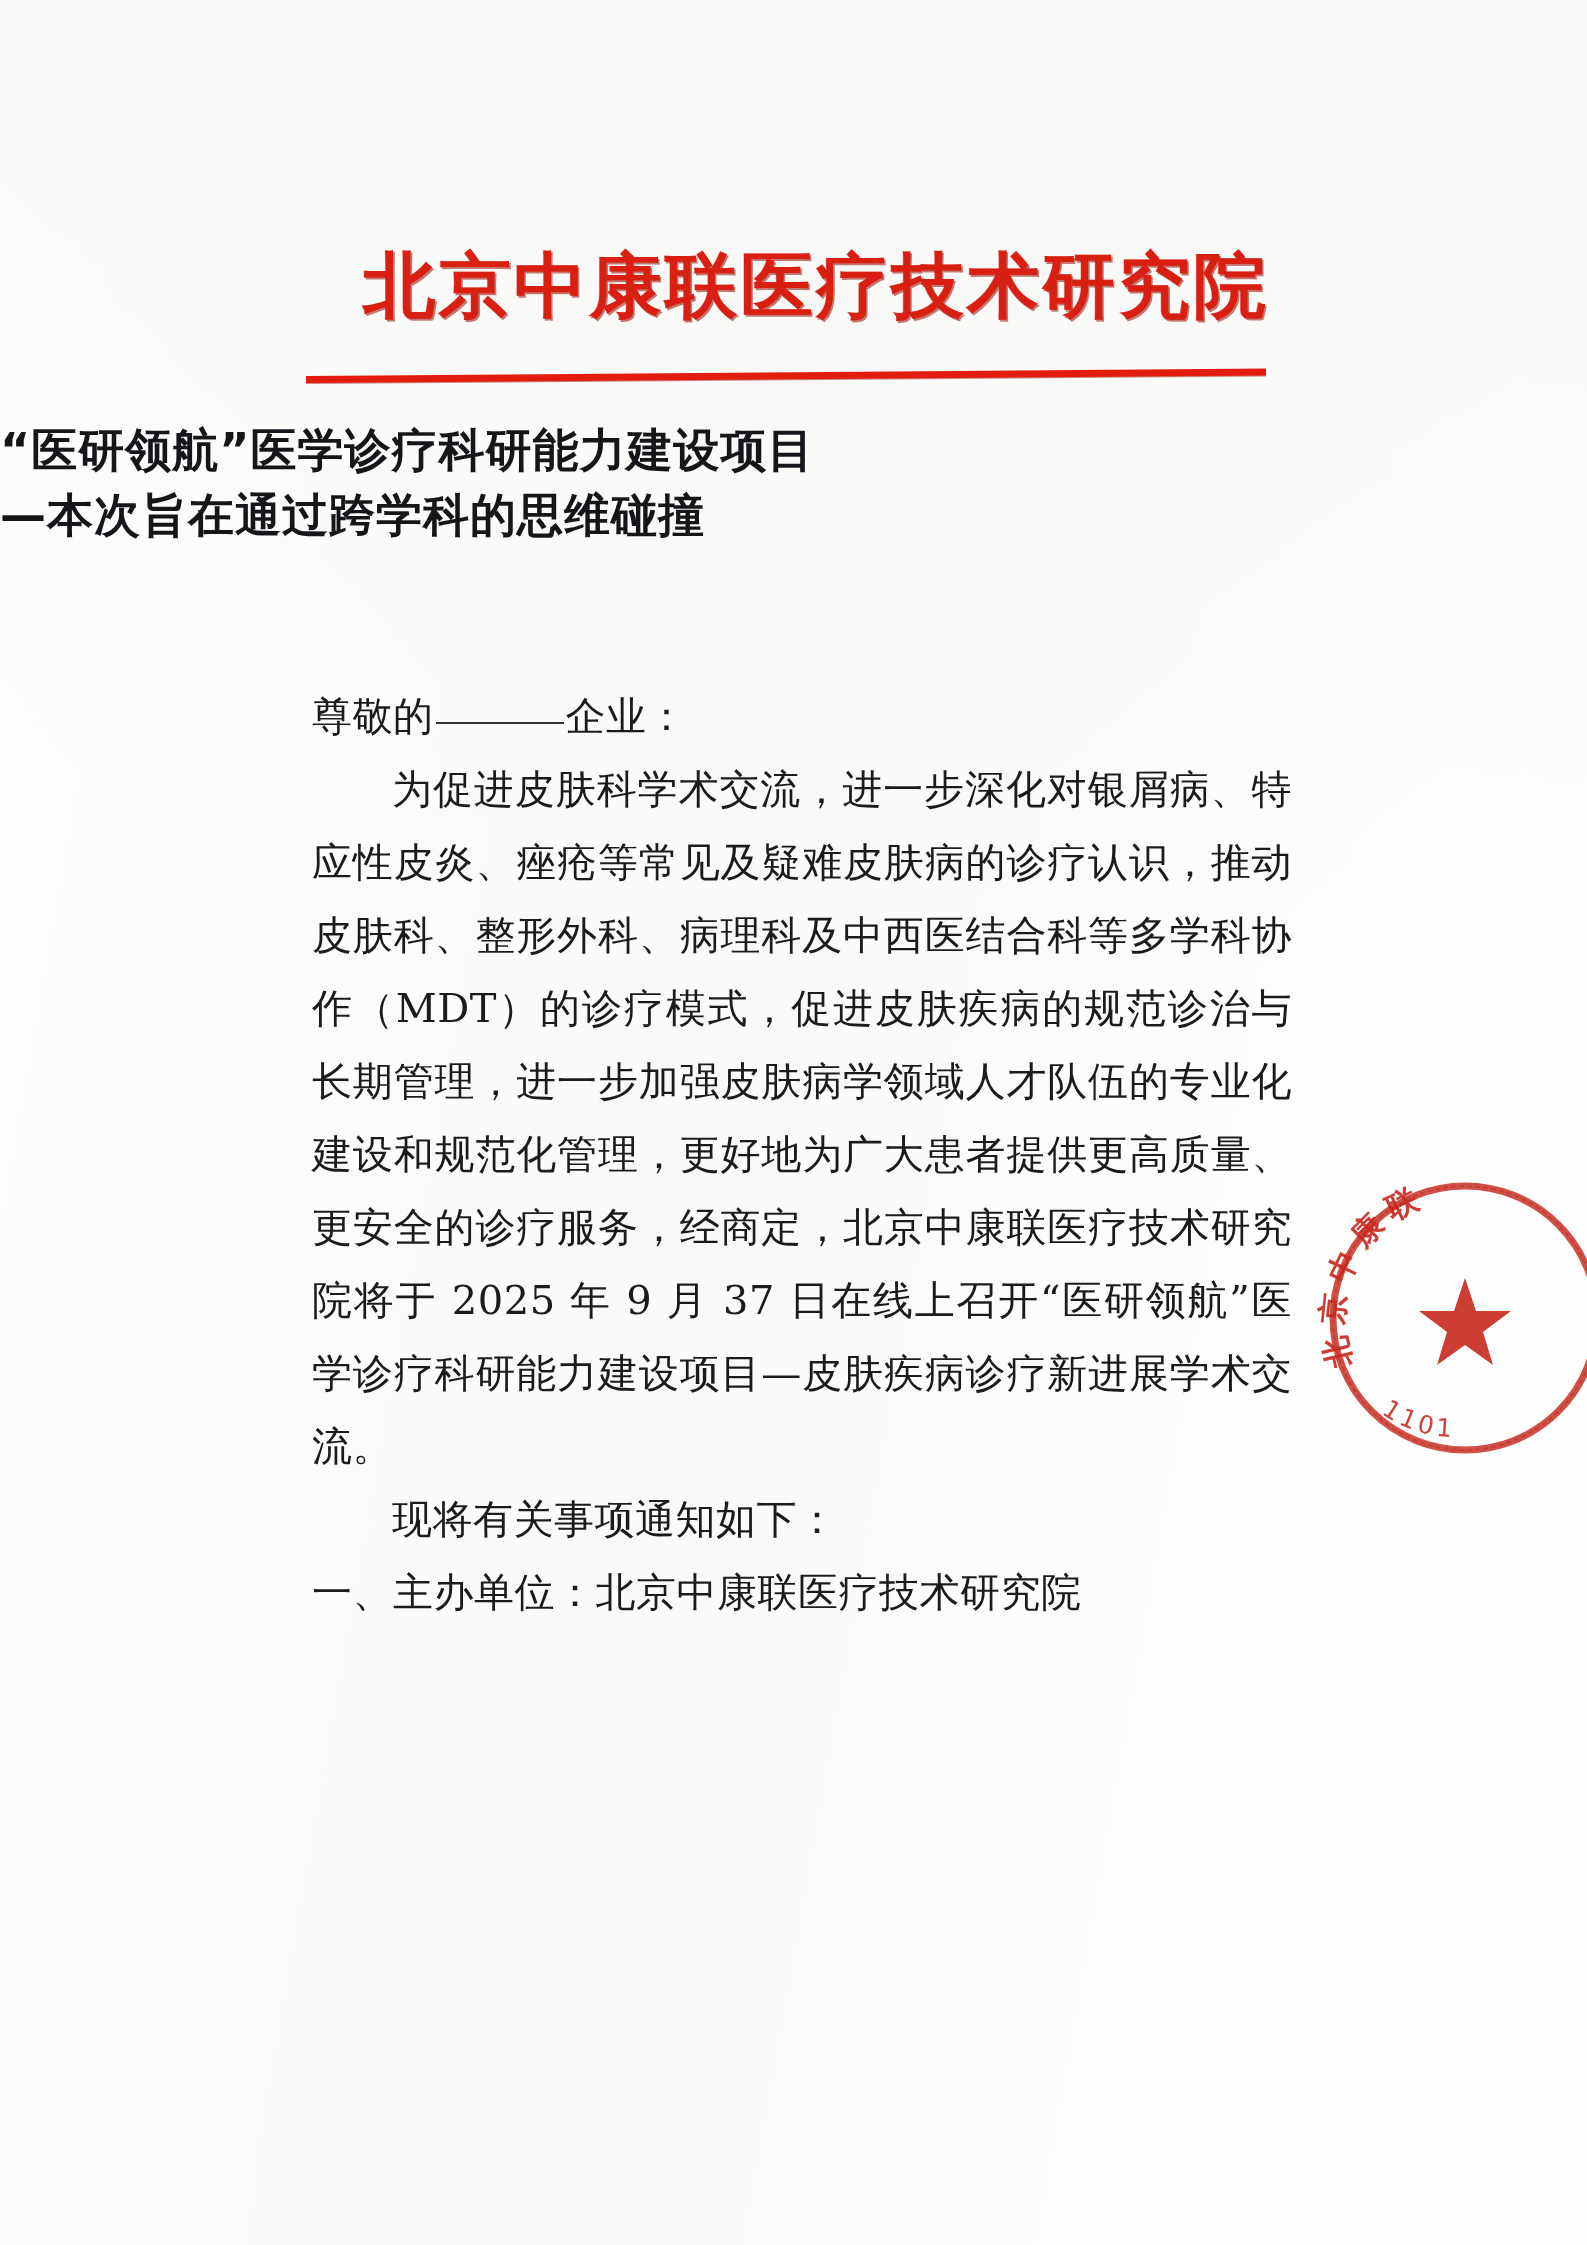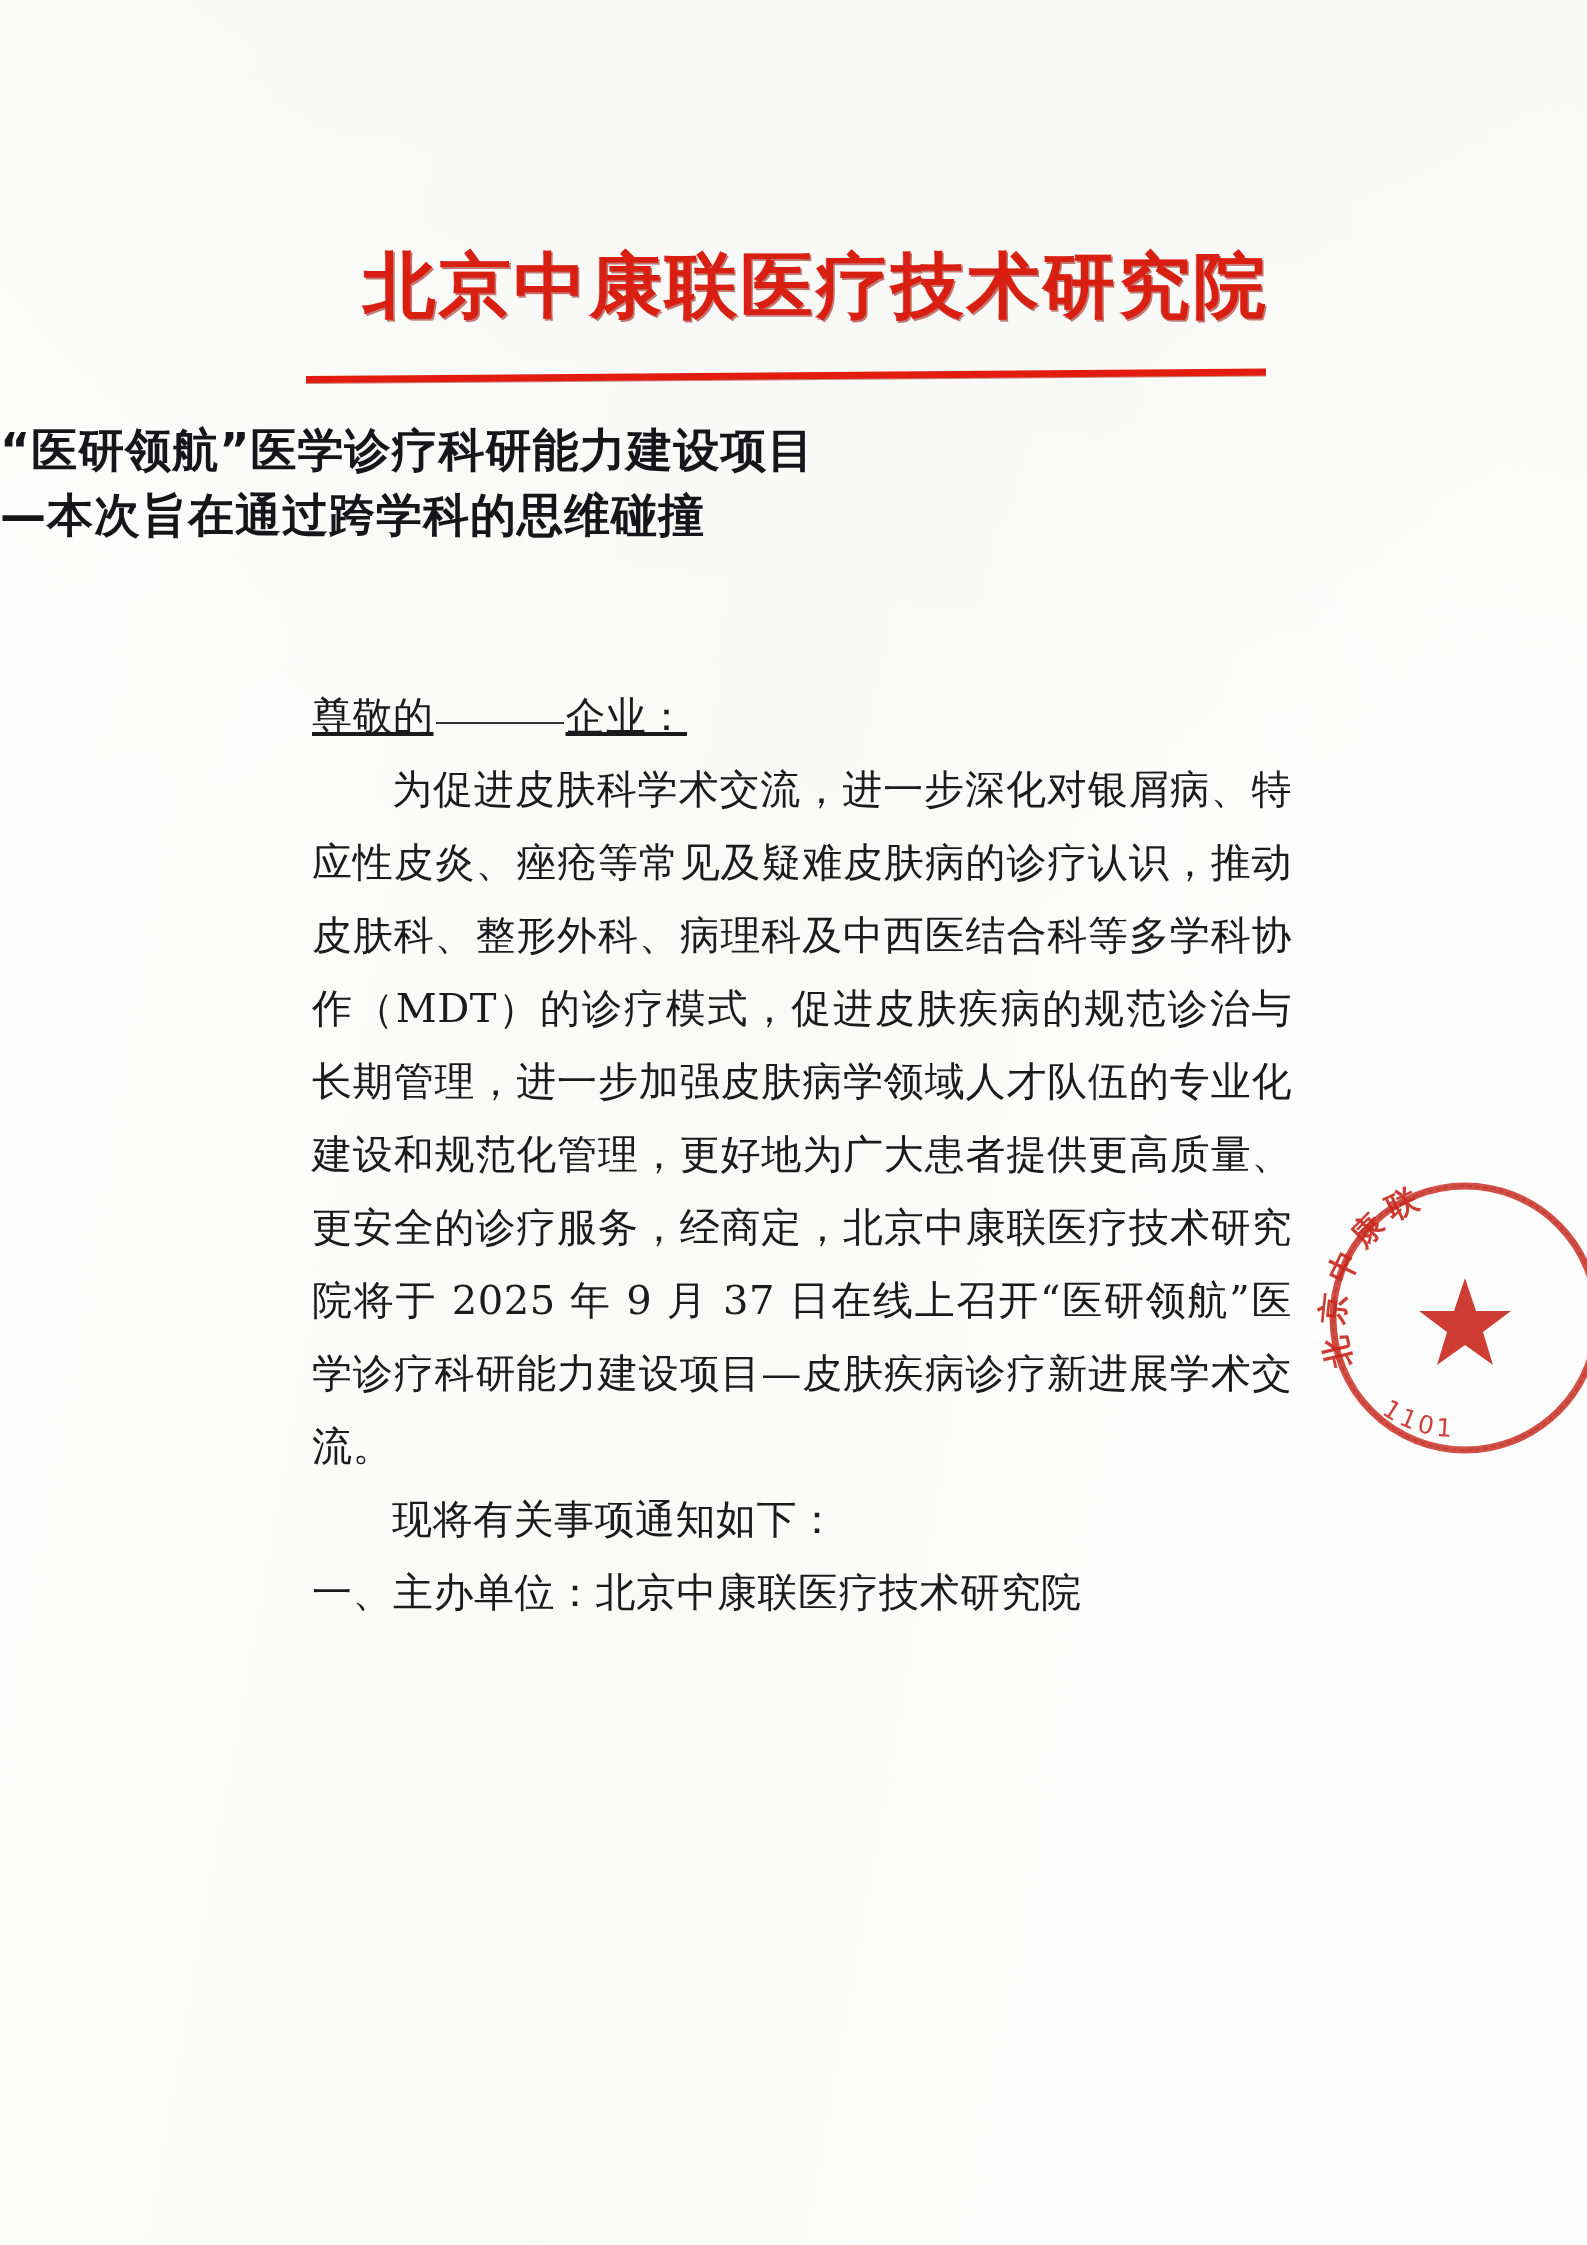--- a/index.html
+++ b/index.html
@@ -82,21 +82,20 @@
     top: 680px;
     width: 980px;
     font-family: "DejaVu Serif", "Liberation Serif", serif;
     font-size: 40px;
     line-height: 73px;
     color: #1b1b1d;
     letter-spacing: 0.5px;
   }
   .salutation {
     white-space: nowrap;
-    text-decoration: underline;
   }
   .blank-fill {
     display: inline-block;
     width: 128px;
     border-bottom: 2px solid #35353a;
     vertical-align: 6px;
     margin: 0 2px;
   }
   .para {
     text-align: justify;

